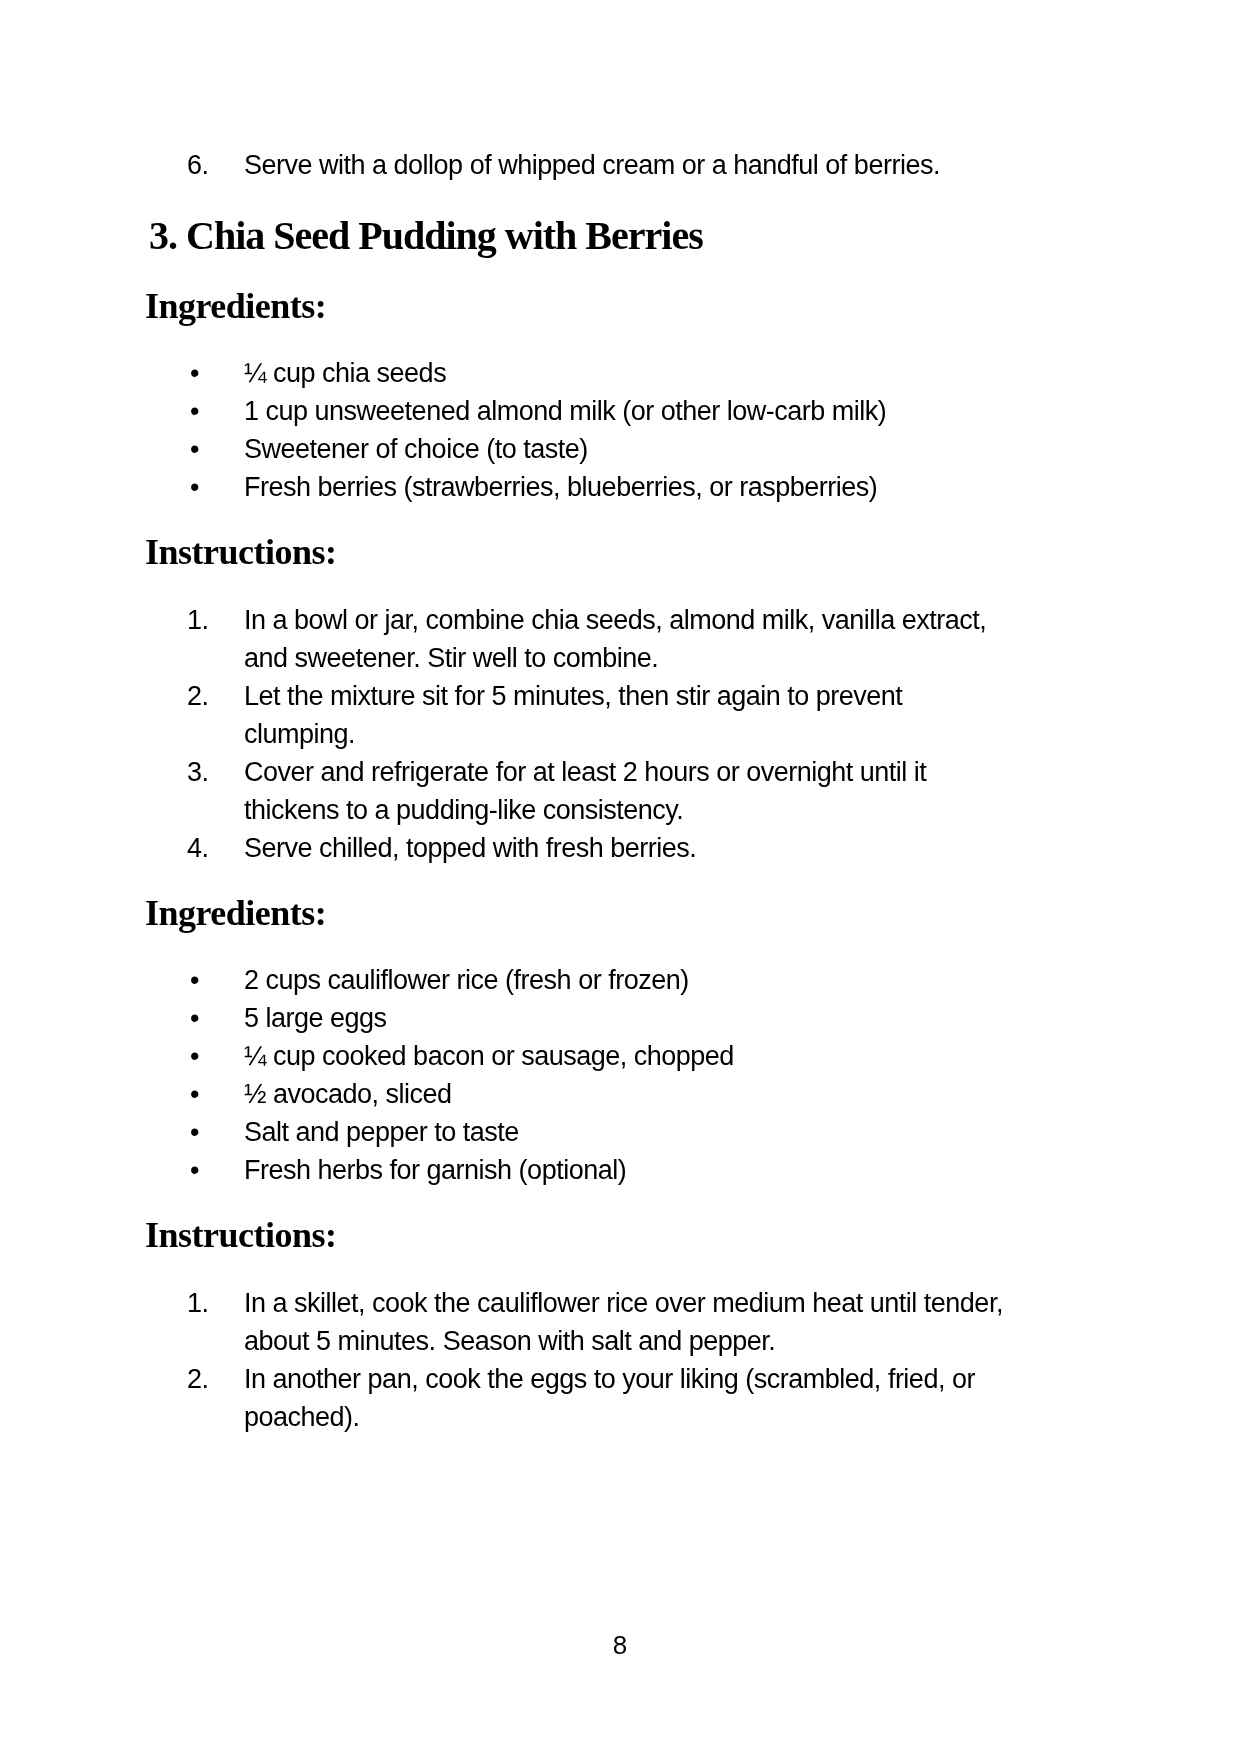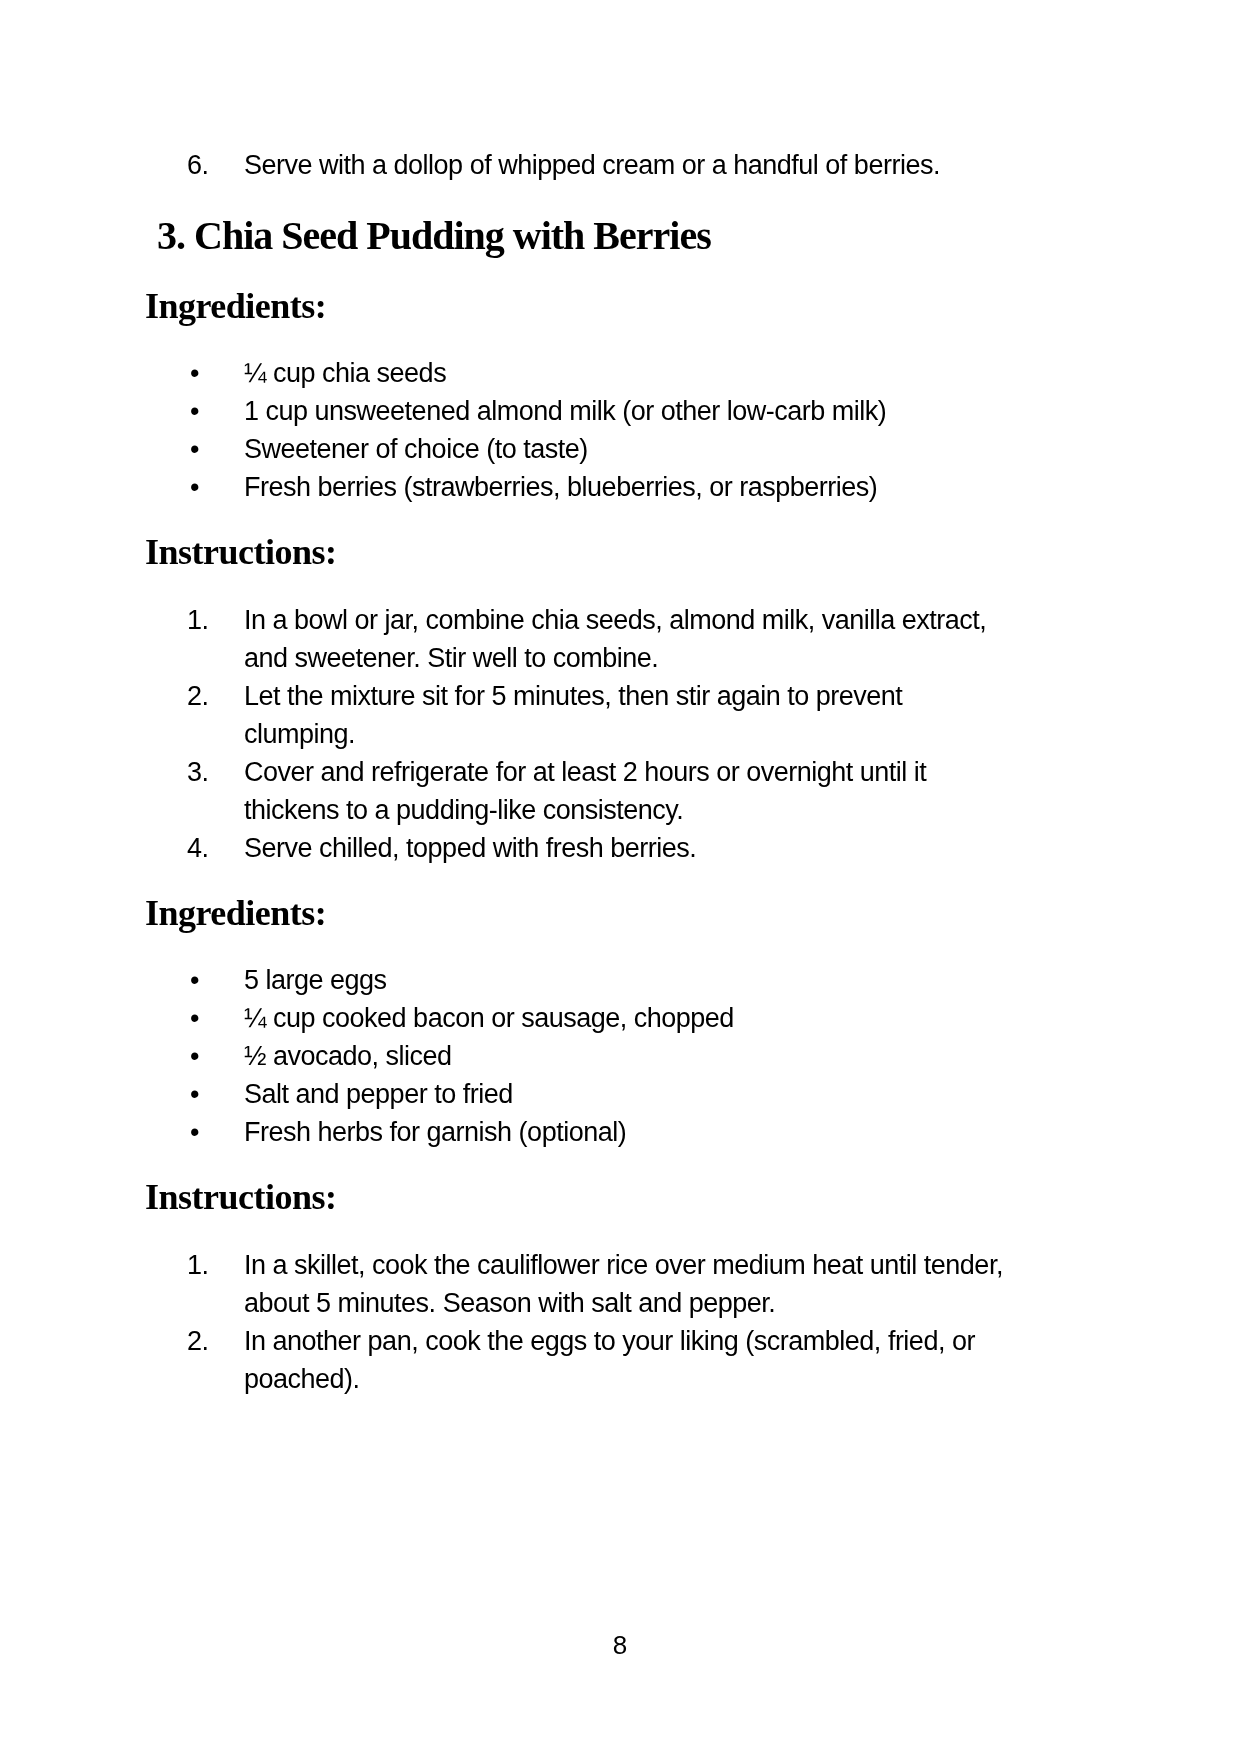--- a/index.html
+++ b/index.html
@@ -26,21 +26,21 @@
     letter-spacing: -0.5px;
     color: #000000;
   }
   
   .recipe-title {
     font-family: "Liberation Serif", serif;
     font-weight: bold;
     font-size: 40px;
     line-height: 48px;
     letter-spacing: -1px;
-    margin: 28px 0 0 12px;
+    margin: 28px 0 0 4px;
     padding: 0;
   }
   
   .sub-label {
     font-family: "Liberation Serif", serif;
     font-weight: bold;
     font-size: 36px;
     line-height: 44px;
     letter-spacing: -0.5px;
     margin: 24px 0 0 0;
@@ -147,33 +147,37 @@
       <span class="marker">4.</span>
       <span class="li-text">Serve chilled, topped with fresh berries.</span>
     </li>
   </ol>
 
 
   <h3 class="sub-label">Ingredients:</h3>
   <ul class="bullet-list">
     <li>
       <span class="bullet-marker"></span>
+      <span class="li-text">2 cups cauliflower rice (fresh or frozen)</span>
+    </li>
+    <li>
+      <span class="bullet-marker"></span>
       <span class="li-text">5 large eggs</span>
     </li>
     <li>
       <span class="bullet-marker"></span>
       <span class="li-text">¼ cup cooked bacon or sausage, chopped</span>
     </li>
     <li>
       <span class="bullet-marker"></span>
       <span class="li-text">½ avocado, sliced</span>
     </li>
     <li>
       <span class="bullet-marker"></span>
-      <span class="li-text">Salt and pepper to fried</span>
+      <span class="li-text">Salt and pepper to taste</span>
     </li>
     <li>
       <span class="bullet-marker"></span>
       <span class="li-text">Fresh herbs for garnish (optional)</span>
     </li>
   </ul>
 
   <h3 class="sub-label instructions">Instructions:</h3>
   <ol class="num-list">
     <li>

